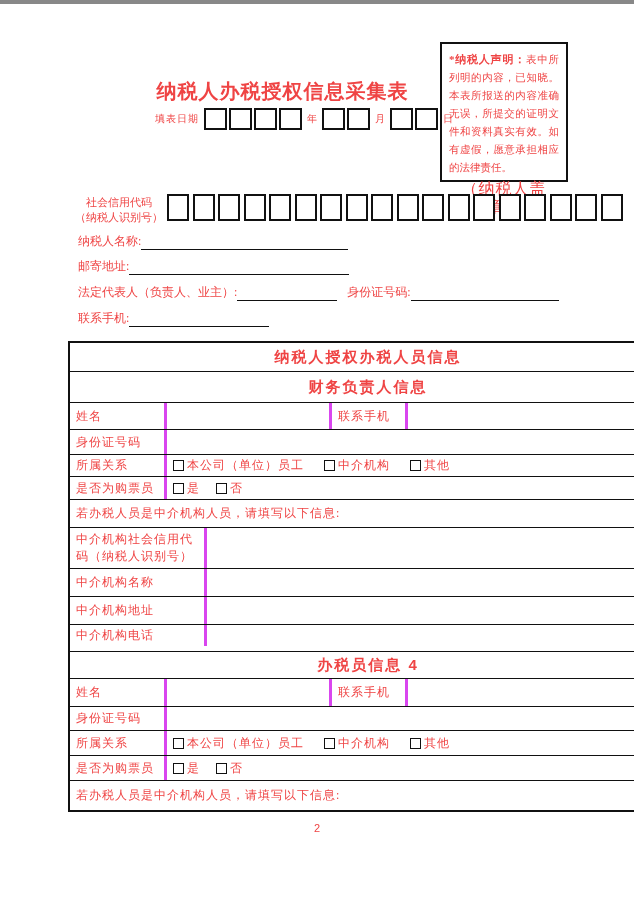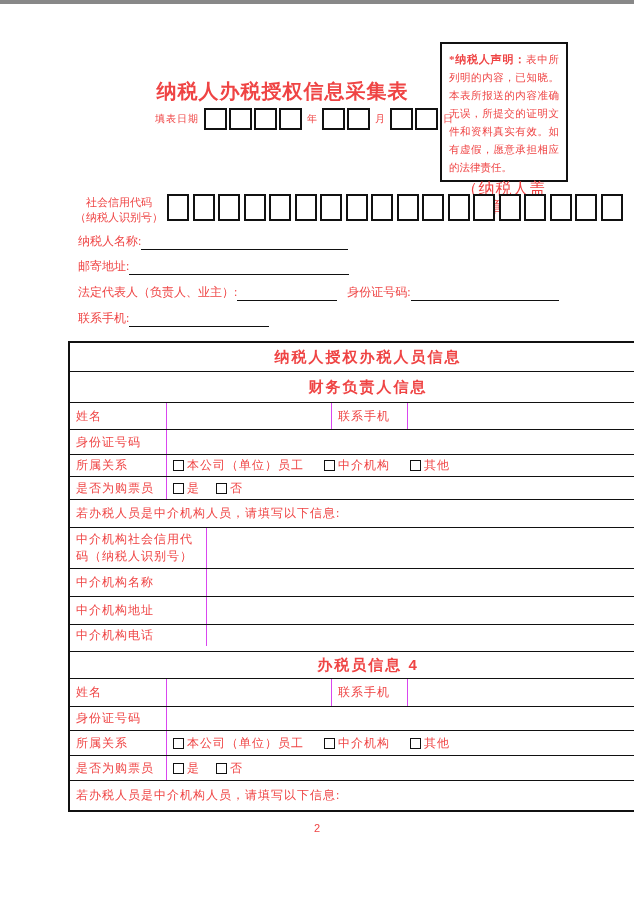--- a/index.html
+++ b/index.html
@@ -44,21 +44,21 @@
     font-size:12px; height:16px;
   }
   .uline { display:inline-block; border-bottom:1px solid #111; height:15px; }
   
   .tbl {
     position:absolute; left:68px; top:337px; width:600px;
     border:2px solid #111; font-size:12px;
   }
   .trow { display:flex; border-bottom:1px solid #111; align-items:stretch; }
   .trow:last-child { border-bottom:none; }
-  .tc { border-right:1px solid #d946ef; padding:2px 6px; display:flex; align-items:center; }
+  .tc { border-right:3px solid #d946ef; padding:2px 6px; display:flex; align-items:center; }
   .tc:last-child { border-right:none; }
   .tc.lab { letter-spacing:1px; }
   .tc.fill { flex:1;align-items:center; }
   .hrow {
     justify-content:center; align-items:center; font-weight:bold;
     font-size:15px; letter-spacing:2px;
     font-family:"Liberation Sans","DejaVu Sans",sans-serif;
   }
   .w97 { width:97px; } .w165 { width:165px; } .w76 { width:76px; } .w137 { width:137px; }
   .opts { display:flex; align-items:center; gap:20px; letter-spacing:1px; }

